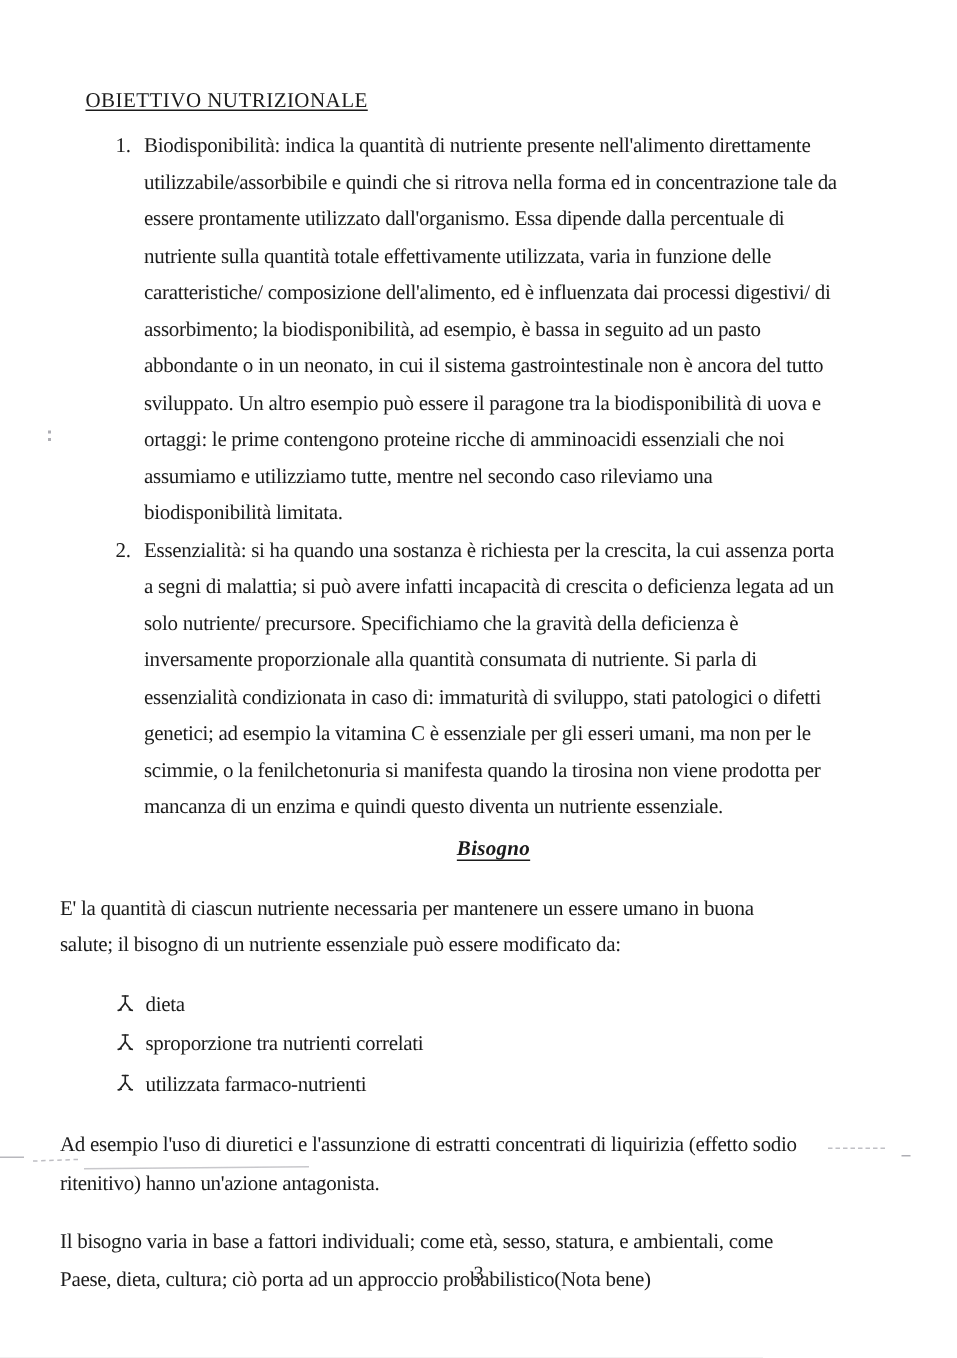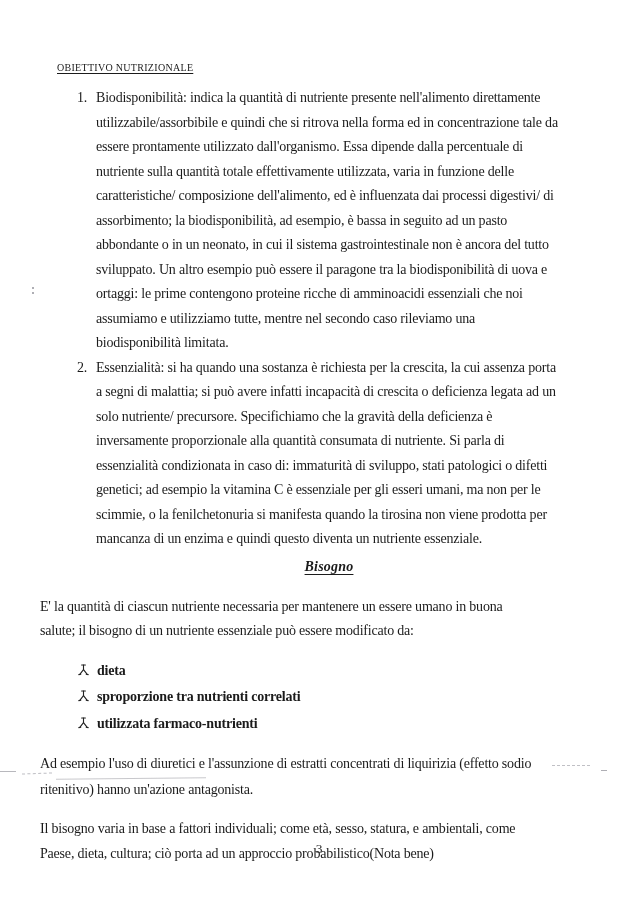--- a/index.html
+++ b/index.html
@@ -9,41 +9,41 @@
     margin:0 auto;
     background:#ffffff;
     font-family:"Liberation Serif","DejaVu Serif",serif;
     color:#1b1b1b;
     overflow:hidden;
   }
   .content{padding:56px 20px 0 40px;}
   .keep-lines{white-space:pre;}
   .doc-heading{
     margin:0 0 0 17px;
-    font-size:10px;font-weight:normal;
+    font-size:14px;font-weight:normal;
     letter-spacing:0.3px;
     line-height:24px;
     text-decoration:underline;
     text-underline-offset:2px;
   }
   .numbered-list{margin-top:6px;}
   .num-item{display:flex;margin-left:37px;font-size:14px;letter-spacing:-0.2px;line-height:24.5px;}
   .num-item .num{width:19px;flex:0 0 19px;}
   .num-item .itext{flex:1;}
   .section-heading{
     margin:1px 0 0 0;
     text-align:center;
     font-size:14px;font-weight:bold;font-style:italic;
     line-height:28px;
     letter-spacing:0.2px;
   }
   .section-heading .underlined{text-decoration:underline;text-underline-offset:3px;}
   .para{font-size:14px;letter-spacing:-0.2px;line-height:24.5px;}
   .bullet-list{margin:1px 0 0 38px;padding:0;list-style:none;}
-  .bullet-list li{display:flex;align-items:baseline;line-height:26.5px;font-size:14px;letter-spacing:-0.2px;font-weight:bold;}
+  .bullet-list li{display:flex;align-items:baseline;line-height:26.5px;font-size:14px;letter-spacing:-0.2px;}
   .bullet-glyph{flex:0 0 11px;margin-right:8px;position:relative;top:1px;}
   .para-example{line-height:25.5px;}
   .para-final{line-height:25px;}
   .underline-inline{text-underline-offset:2px;}
   .page-number{
     position:absolute;top:841px;left:0;right:0;
     text-align:center;font-size:13.5px;color:#2a2a2a;
   }
   
   .artifact{position:absolute;pointer-events:none;}

